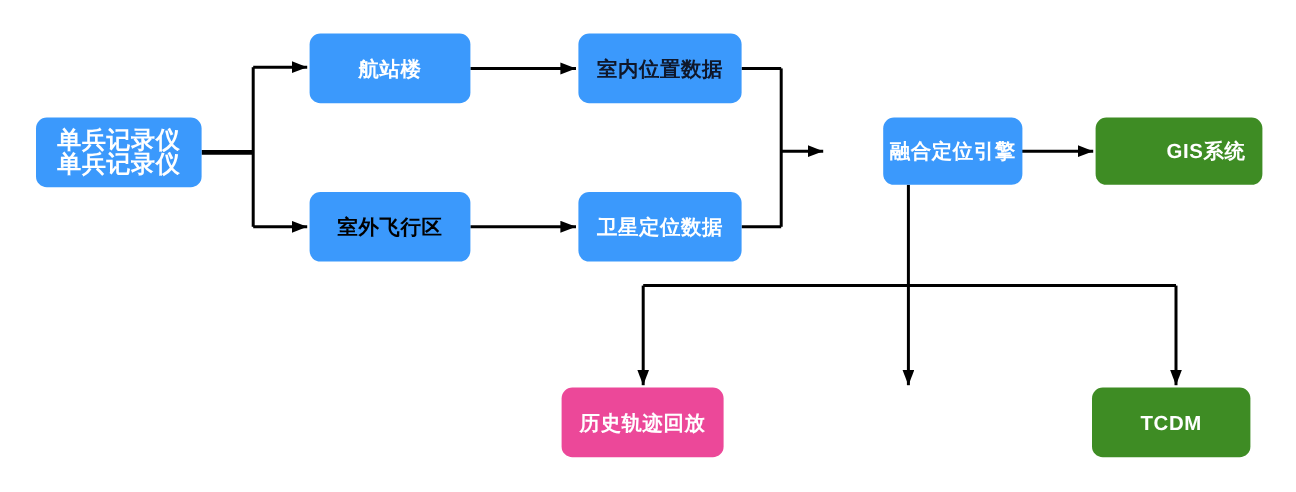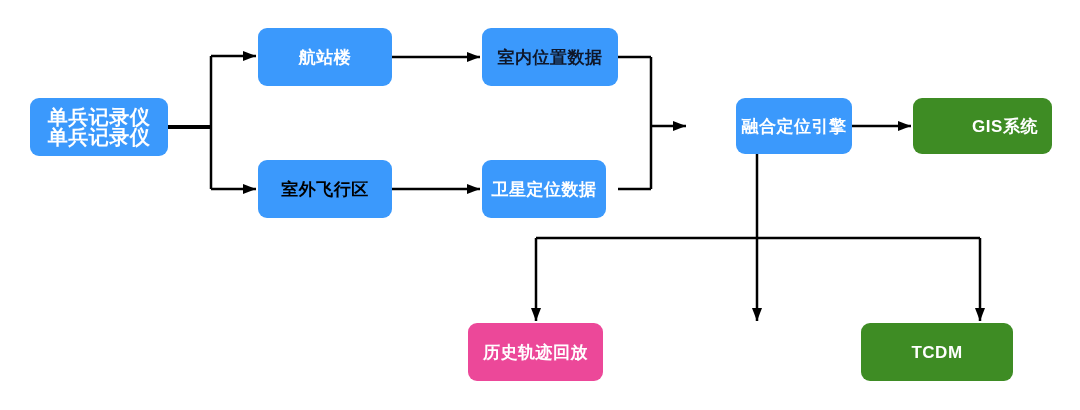--- a/index.html
+++ b/index.html
@@ -50,26 +50,26 @@
   }
   .node.two-line {
     font-size: 20px;
     line-height: 20px;
   }
   
   .n-soldier   { left: 30px;  top: 98px;  width: 138px; height: 58px; }
   .n-terminal  { left: 258px; top: 28px;  width: 134px; height: 58px; }
   .n-indoor    { left: 482px; top: 28px;  width: 136px; height: 58px; }
   .n-outdoor   { left: 258px; top: 160px; width: 134px; height: 58px; }
-  .n-satellite { left: 482px; top: 160px; width: 124px; height: 58px; }
+  .n-satellite { left: 482px; top: 160px; width: 136px; height: 58px; }
   .n-fusion    { left: 688px; top: 98px;  width: 116px; height: 56px; margin-left: 48px; }
   .n-gis       { left: 913px; top: 98px;  width: 139px; height: 56px; }
   .n-history   { left: 468px; top: 323px; width: 135px; height: 58px; }
   .n-fence     { left: 690px; top: 323px; width: 138px; height: 58px; }
-  .n-tcdm      { left: 861px; top: 323px; width: 152px; height: 58px; }
+  .n-tcdm      { left: 910px; top: 323px; width: 132px; height: 58px; }
 </style>
 </head>
 <body>
 
 <div class="canvas">
 
   <svg class="edges-svg" viewBox="0 0 1080 410" xmlns="http://www.w3.org/2000/svg">
     <defs>
       <marker id="arrow" markerUnits="userSpaceOnUse" markerWidth="15" markerHeight="12" refX="13" refY="5" orient="auto">
         <path class="arrowhead" d="M0,0 L13,5 L0,10 Z"></path>

